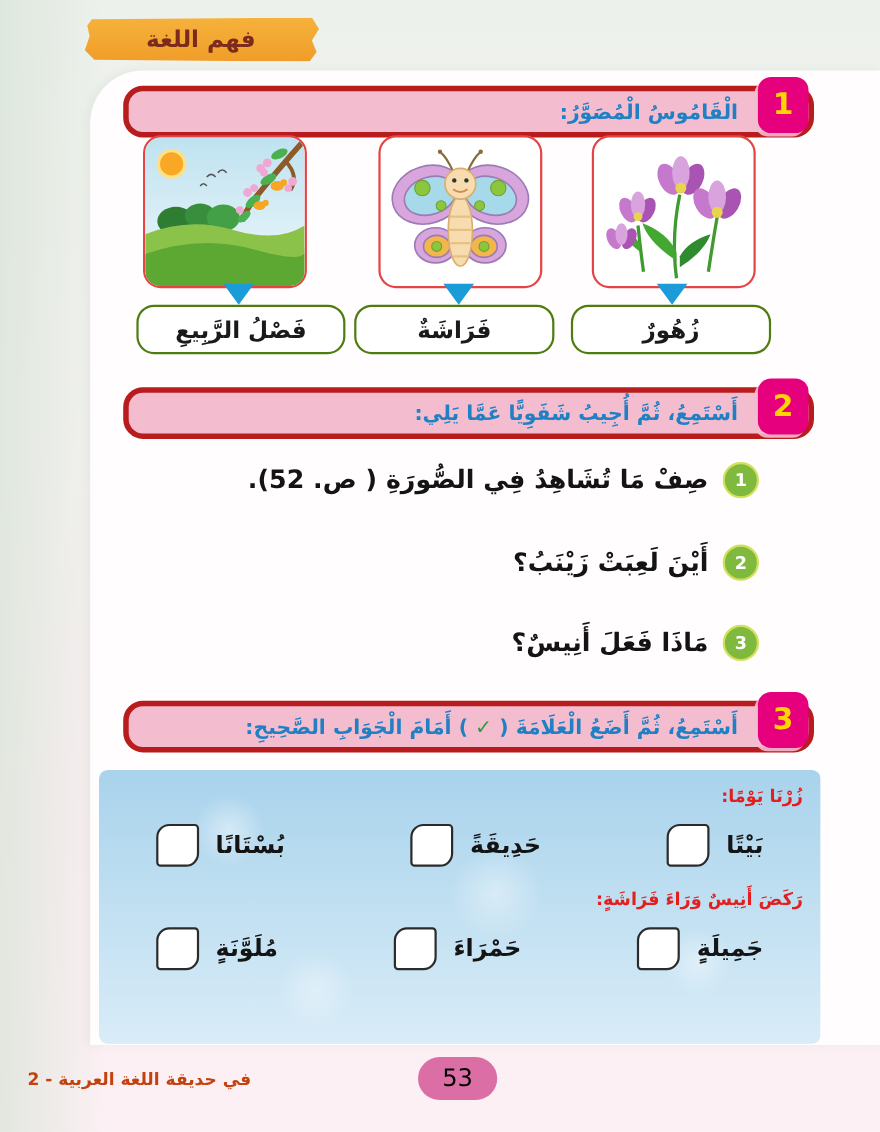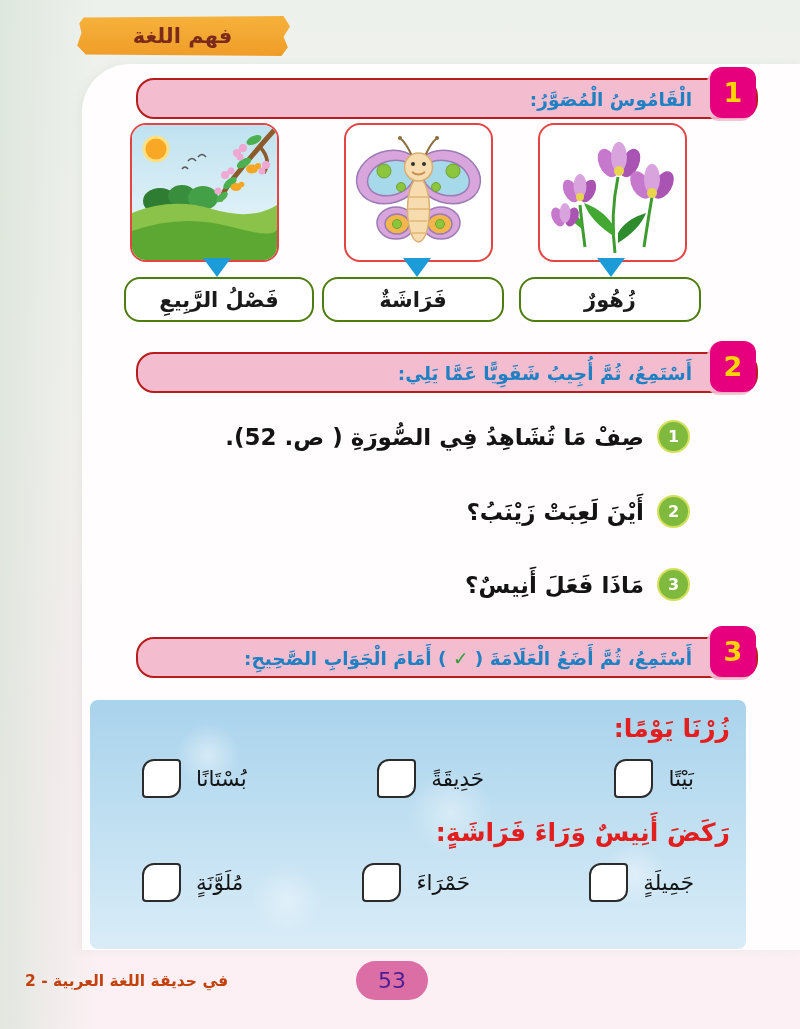--- a/index.html
+++ b/index.html
@@ -23,22 +23,22 @@
   
   .header-tab{
     position:absolute;left:75px;top:16px;width:215px;height:40px;
     background:linear-gradient(180deg,#f6b23c,#ef9d28);
     clip-path:polygon(2% 18%,4% 4%,97% 0%,100% 26%,97% 52%,99% 78%,96% 100%,5% 96%,1% 74%,3% 42%);
     display:flex;align-items:center;justify-content:center;
   }
   .header-tab span{font-size:21px;font-weight:bold;color:#7b2a1c;}
   
   .section-bar{
-    position:absolute;left:136px;width:618px;height:37px;
-    background:#f3bdcf;border-radius:18px;border:2px solid #b91c1c;
+    position:absolute;left:112px;width:618px;height:37px;
+    background:#f3bdcf;border-radius:18px;border:5px solid #b91c1c;
   }
   .section-bar .bar-title{
     position:absolute;right:64px;left:14px;top:0;height:37px;line-height:39px;
     direction:rtl;text-align:right;font-size:18.5px;font-weight:bold;color:#2080c4;
     white-space:nowrap;overflow:visible;
   }
   .num-tab{
     position:absolute;right:0;top:-13px;width:46px;height:51px;
     background:#e6007e;border-radius:12px;
     box-shadow:-3px 3px 0 rgba(243,189,207,.9);
@@ -80,36 +80,36 @@
     border-radius:8px;direction:rtl;
     background:
       radial-gradient(circle 46px at 18% 22%,rgba(255,255,255,.45),rgba(255,255,255,0) 70%),
       radial-gradient(circle 60px at 55% 45%,rgba(255,255,255,.4),rgba(255,255,255,0) 70%),
       radial-gradient(circle 44px at 83% 70%,rgba(255,255,255,.4),rgba(255,255,255,0) 70%),
       radial-gradient(circle 50px at 30% 80%,rgba(255,255,255,.35),rgba(255,255,255,0) 70%),
       linear-gradient(180deg,#a9d3ec 0%,#c3e1f2 55%,#d9ecf8 100%);
     padding:10px 16px;box-sizing:border-box;
   }
   .ex-prompt{
-    text-align:right;font-size:25px;font-weight:bold;color:#e31e1e;margin:4px 0 16px;
+    text-align:right;font-size:16px;font-weight:bold;color:#e31e1e;margin:4px 0 16px;
   }
   .options-row{
     display:flex;justify-content:space-between;margin:0 36px 20px;
   }
   .option{display:flex;align-items:center;gap:15px;}
-  .option-label{font-size:21.5px;font-weight:normal;color:#141414;}
+  .option-label{font-size:21.5px;font-weight:bold;color:#141414;}
   .checkbox{
     width:39px;height:39px;background:#fff;border:2.5px solid #2b2b2b;
     border-radius:12px 4px 12px 4px;box-sizing:border-box;cursor:pointer;
   }
   
   .page-pill{
-    position:absolute;left:356px;top:961px;width:72px;height:39px;border-radius:20px;
+    position:absolute;left:380px;top:961px;width:72px;height:39px;border-radius:20px;
     background:#db6fa5;display:flex;align-items:center;justify-content:center;
-    font-size:22px;color:#4c1d95;font-weight:500;
+    font-size:22px;color:#000000;font-weight:500;
   }
   .book-title{
     position:absolute;left:25px;top:972px;direction:rtl;
     font-size:15.5px;font-weight:bold;color:#c2410c;
   }
 </style>
 </head>
 <body>
 
 <div class="left-strip"></div>

